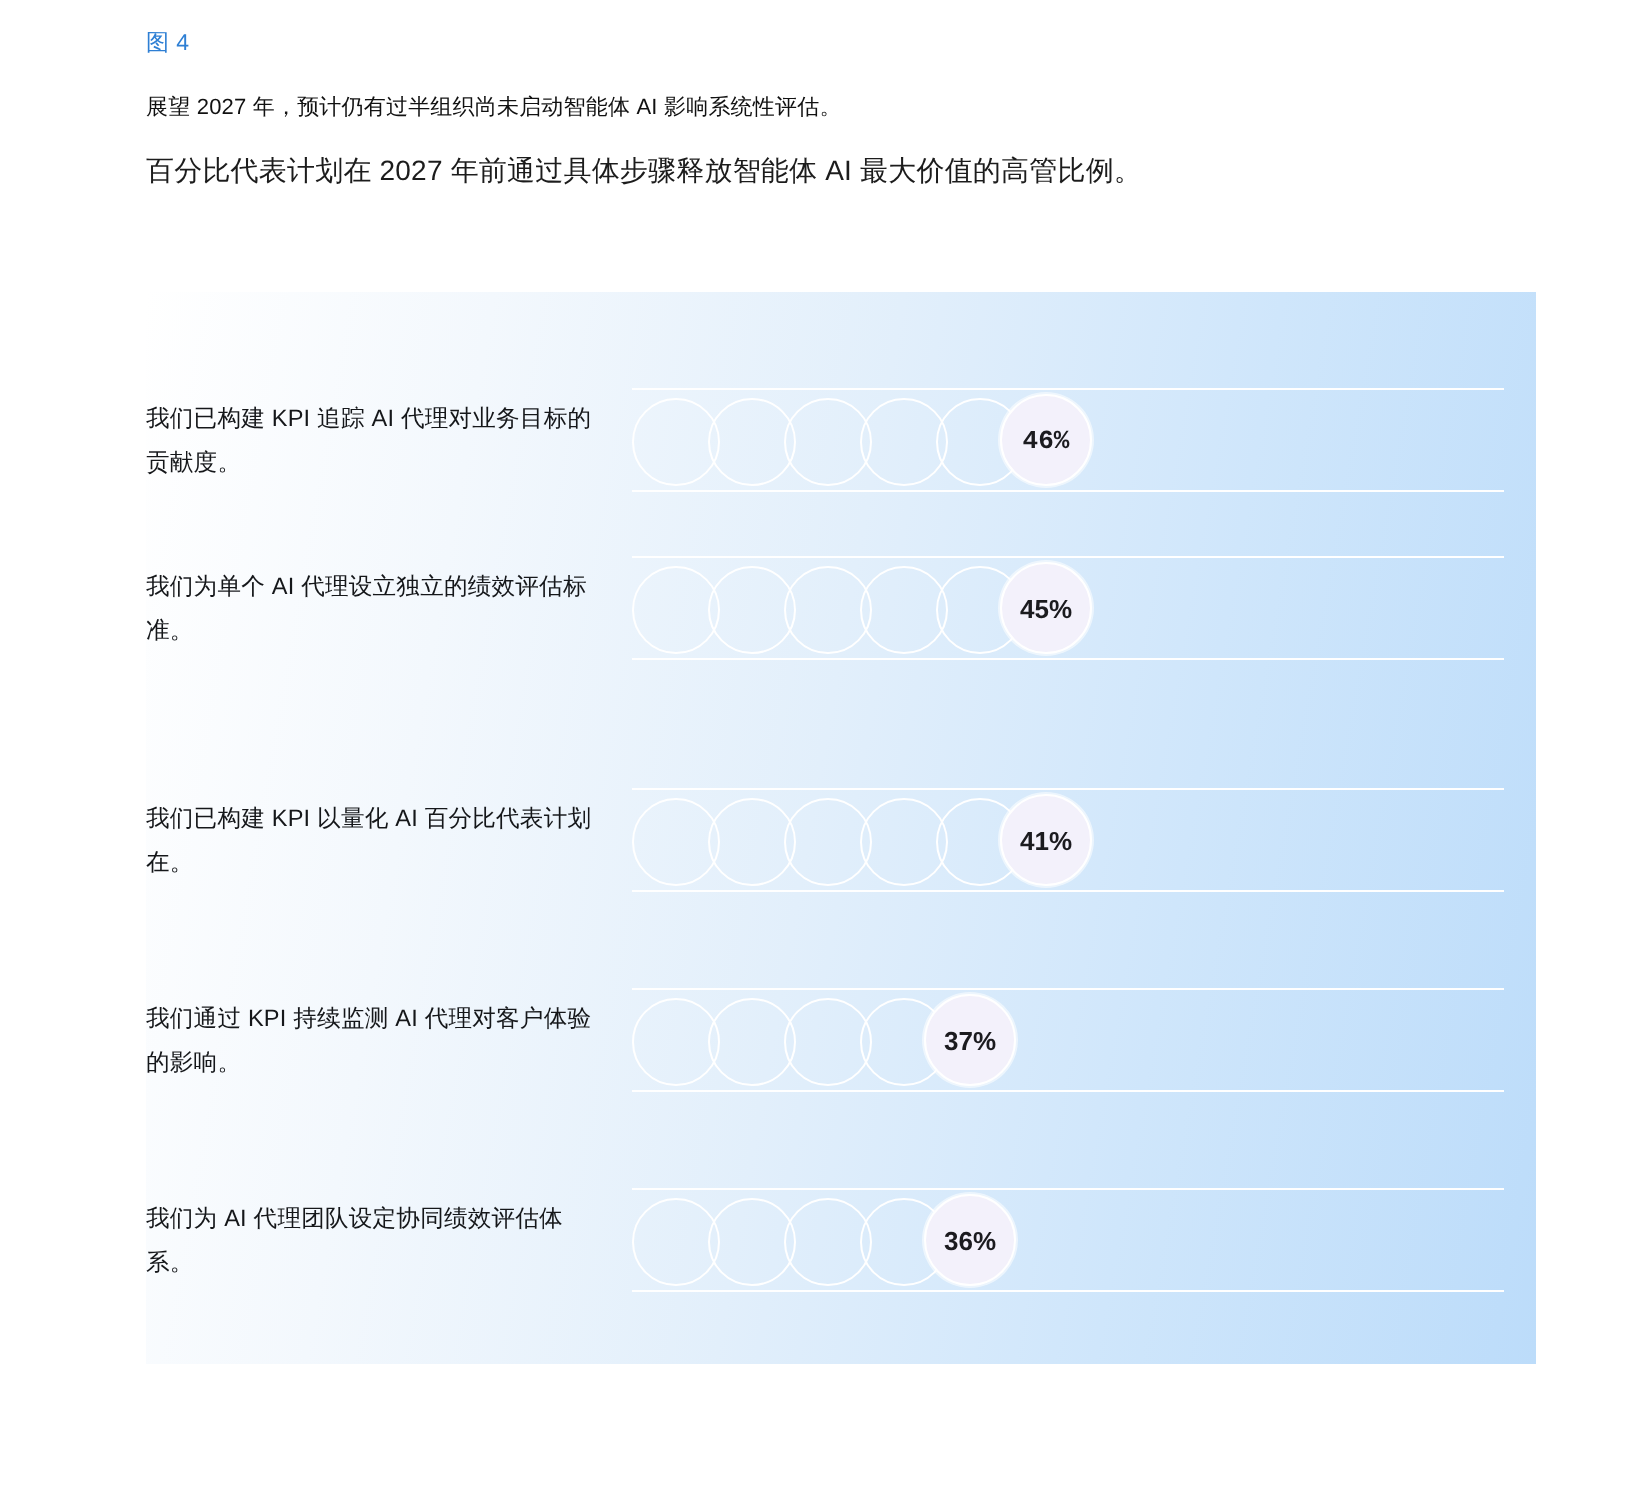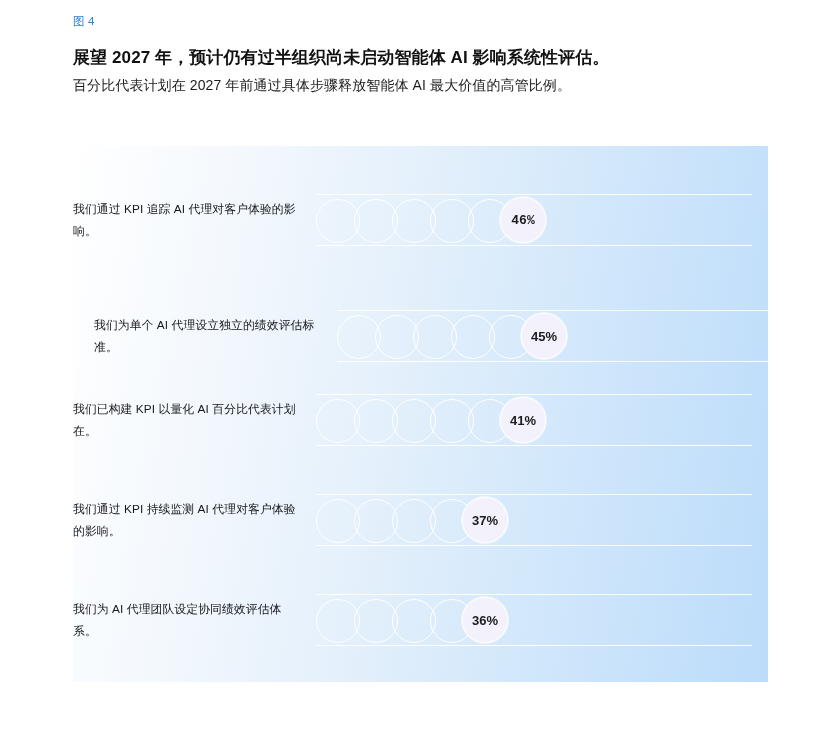--- a/index.html
+++ b/index.html
@@ -26,22 +26,22 @@
     left: 73px;
     top: 14px;
     font-size: 11.5px;
     color: #2e7fd4;
     letter-spacing: 0.2px;
   }
   .fig-title {
     position: absolute;
     left: 73px;
     top: 46px;
-    font-size: 17px;
-    font-weight: bold;
+    font-size: 11px;
+    font-weight: normal;
     color: #111111;
     letter-spacing: 0.1px;
     text-align: right;
   }
   .fig-sub {
     position: absolute;
     left: 73px;
     top: 77px;
     font-size: 14px;
     color: #1c1c1c;
@@ -136,33 +136,33 @@
 
 <div id="page">
 
   <div class="fig-label">图 4</div>
   <div class="fig-title">展望 2027 年，预计仍有过半组织尚未启动智能体 AI 影响系统性评估。</div>
   <div class="fig-sub">百分比代表计划在 2027 年前通过具体步骤释放智能体 AI 最大价值的高管比例。</div>
 
   <div class="panel">
     <div class="rows" id="rows">
         <div class="row" style="top: 24px;">
-          <div class="row-label">我们通过 KPI 追踪 AI 代理对客户体验的影响。</div>
+          <div class="row-label">我们已构建 KPI 追踪 AI 代理对业务目标的贡献度。</div>
           <div class="track">
             <div class="bubbles">
               <div class="bubble"></div>
               <div class="bubble"></div>
               <div class="bubble"></div>
               <div class="bubble"></div>
               <div class="bubble"></div>
             </div>
             <div class="value-bubble" style="left: 184px; font-family: Liberation Mono, monospace;">46%</div>
           </div>
         </div>
-        <div class="row" style="top: 140px; margin-left: 21px;">
+        <div class="row" style="top: 108px;">
           <div class="row-label">我们为单个 AI 代理设立独立的绩效评估标准。</div>
           <div class="track">
             <div class="bubbles">
               <div class="bubble"></div>
               <div class="bubble"></div>
               <div class="bubble"></div>
               <div class="bubble"></div>
               <div class="bubble"></div>
             </div>
             <div class="value-bubble" style="left: 184px;">45%</div>

